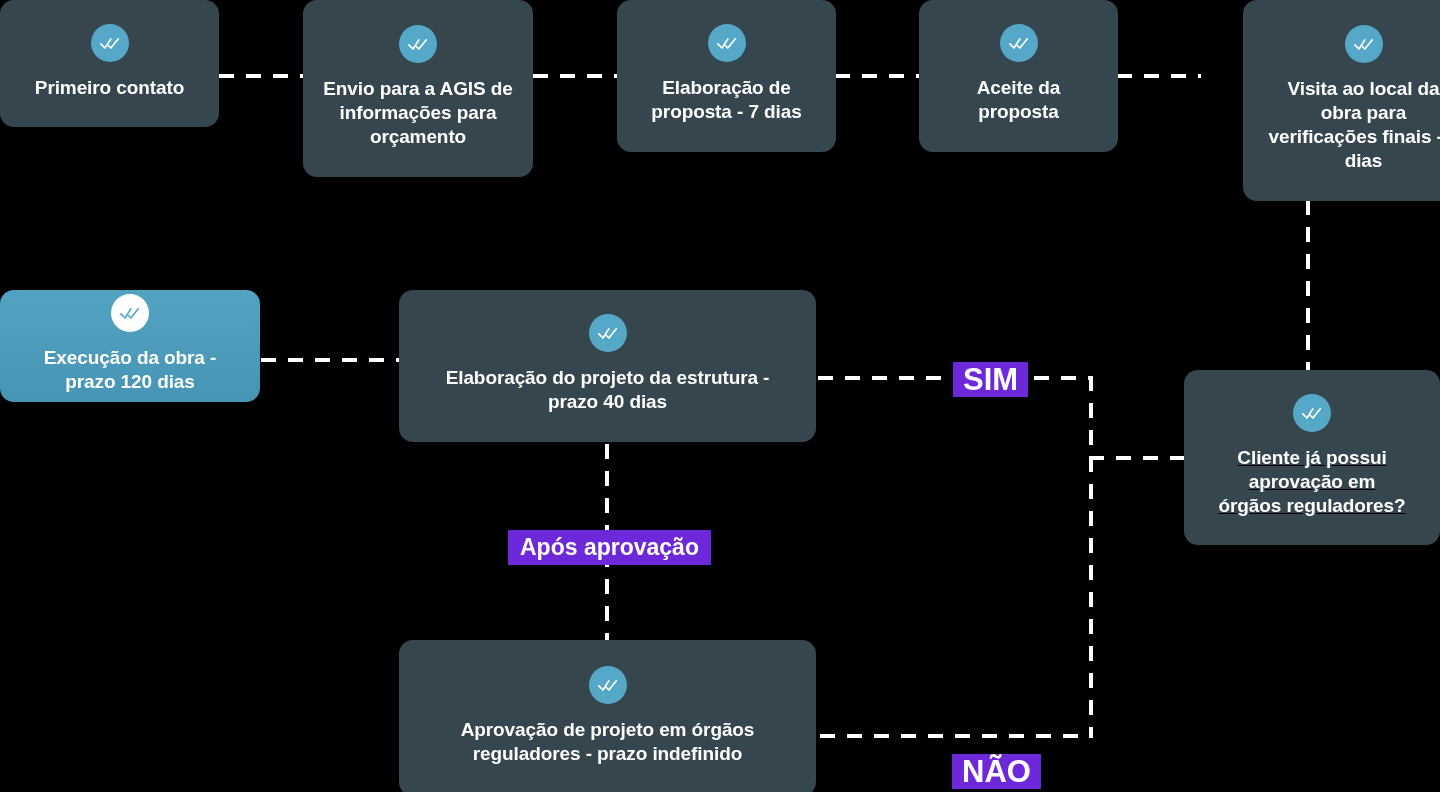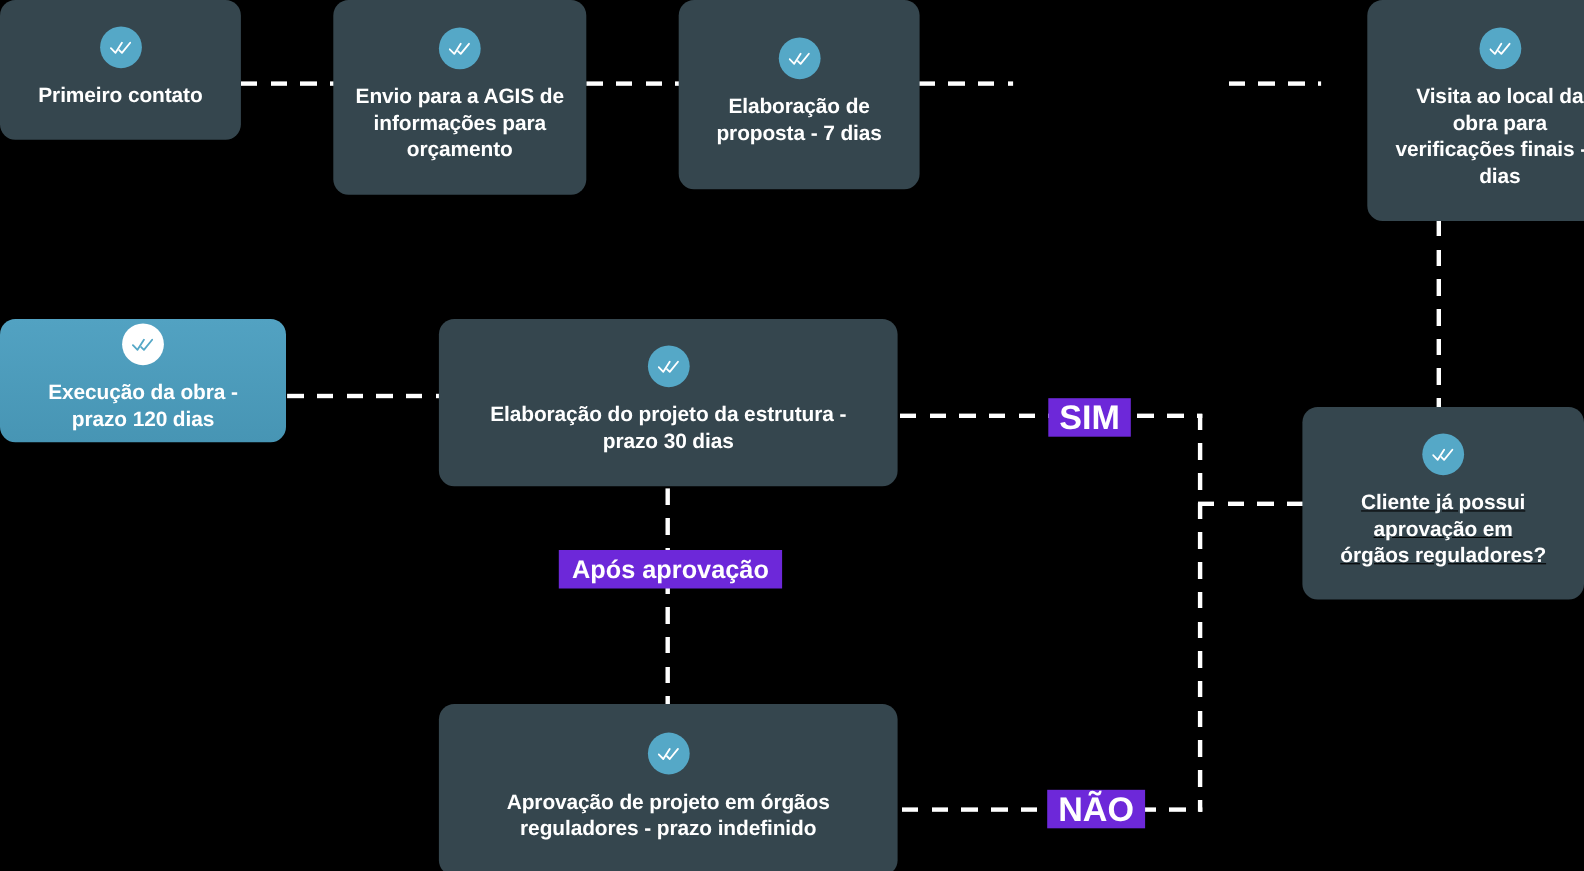--- a/index.html
+++ b/index.html
@@ -113,23 +113,23 @@
   <div class="conn conn-h" style="left:818px; top:376px; width:275px;"></div>
 
   <div class="conn conn-h" style="left:820px; top:734px; width:273px;"></div>
 
   <div class="conn conn-h" style="left:261px; top:358px; width:139px;"></div>
 
   <div class="conn conn-v" style="left:605px; top:444px; height:198px;"></div>
 
   <div class="edge-label big" style="left:953px; top:362px;">SIM</div>
 
-  <div class="edge-label big" style="left:952px; top:718px;text-align:right;">NÃO</div>
-
-  <div class="edge-label mid" style="left:508px; top:500px;">Após aprovação</div>
+  <div class="edge-label big" style="left:952px; top:754px;text-align:right;">NÃO</div>
+
+  <div class="edge-label mid" style="left:508px; top:530px;">Após aprovação</div>
 
   <div class="node" style="left:303px; top:0px; width:230px; height:177px;">
     <span class="icon-circle">
       <svg width="20" height="20" viewBox="0 0 24 24" fill="none" stroke="#ffffff" stroke-width="2" stroke-linecap="round" stroke-linejoin="round">
         <polyline points="1,13 6,18 13,7"></polyline>
         <polyline points="10,15 13,18 22,7"></polyline>
       </svg>
     </span>
     <span class="label">Envio para a AGIS de
 informações para
@@ -139,31 +139,41 @@
   <div class="node" style="left:0px; top:0px; width:219px; height:127px;">
     <span class="icon-circle">
       <svg width="20" height="20" viewBox="0 0 24 24" fill="none" stroke="#ffffff" stroke-width="2" stroke-linecap="round" stroke-linejoin="round">
         <polyline points="1,13 6,18 13,7"></polyline>
         <polyline points="10,15 13,18 22,7"></polyline>
       </svg>
     </span>
     <span class="label">Primeiro contato</span>
   </div>
 
-  <div class="node" style="left:617px; top:0px; width:219px; height:172px;">
+  <div class="node" style="left:617px; top:0px; width:219px; height:152px;">
     <span class="icon-circle">
       <svg width="20" height="20" viewBox="0 0 24 24" fill="none" stroke="#ffffff" stroke-width="2" stroke-linecap="round" stroke-linejoin="round">
         <polyline points="1,13 6,18 13,7"></polyline>
         <polyline points="10,15 13,18 22,7"></polyline>
       </svg>
     </span>
     <span class="label">Elaboração de
 proposta - 7 dias</span>
   </div>
 
+  <div class="node" style="left:919px; top:0px; width:199px; height:152px;">
+    <span class="icon-circle">
+      <svg width="20" height="20" viewBox="0 0 24 24" fill="none" stroke="#ffffff" stroke-width="2" stroke-linecap="round" stroke-linejoin="round">
+        <polyline points="1,13 6,18 13,7"></polyline>
+        <polyline points="10,15 13,18 22,7"></polyline>
+      </svg>
+    </span>
+    <span class="label">Aceite da
+proposta</span>
+  </div>
 
   <div class="node" style="left:1227px; top:0px; width:241px; height:201px;margin-left:16px;">
     <span class="icon-circle">
       <svg width="20" height="20" viewBox="0 0 24 24" fill="none" stroke="#ffffff" stroke-width="2" stroke-linecap="round" stroke-linejoin="round">
         <polyline points="1,13 6,18 13,7"></polyline>
         <polyline points="10,15 13,18 22,7"></polyline>
       </svg>
     </span>
     <span class="label">Visita ao local da
 obra para
@@ -183,21 +193,21 @@
   </div>
 
   <div class="node" style="left:399px; top:290px; width:417px; height:152px;">
     <span class="icon-circle">
       <svg width="20" height="20" viewBox="0 0 24 24" fill="none" stroke="#ffffff" stroke-width="2" stroke-linecap="round" stroke-linejoin="round">
         <polyline points="1,13 6,18 13,7"></polyline>
         <polyline points="10,15 13,18 22,7"></polyline>
       </svg>
     </span>
     <span class="label">Elaboração do projeto da estrutura -
-prazo 30 dias</span>
+prazo 40 dias</span>
   </div>
 
   <div class="node" style="left:1184px; top:370px; width:256px; height:175px;text-decoration:underline;">
     <span class="icon-circle">
       <svg width="20" height="20" viewBox="0 0 24 24" fill="none" stroke="#ffffff" stroke-width="2" stroke-linecap="round" stroke-linejoin="round">
         <polyline points="1,13 6,18 13,7"></polyline>
         <polyline points="10,15 13,18 22,7"></polyline>
       </svg>
     </span>
     <span class="label">Cliente já possui

